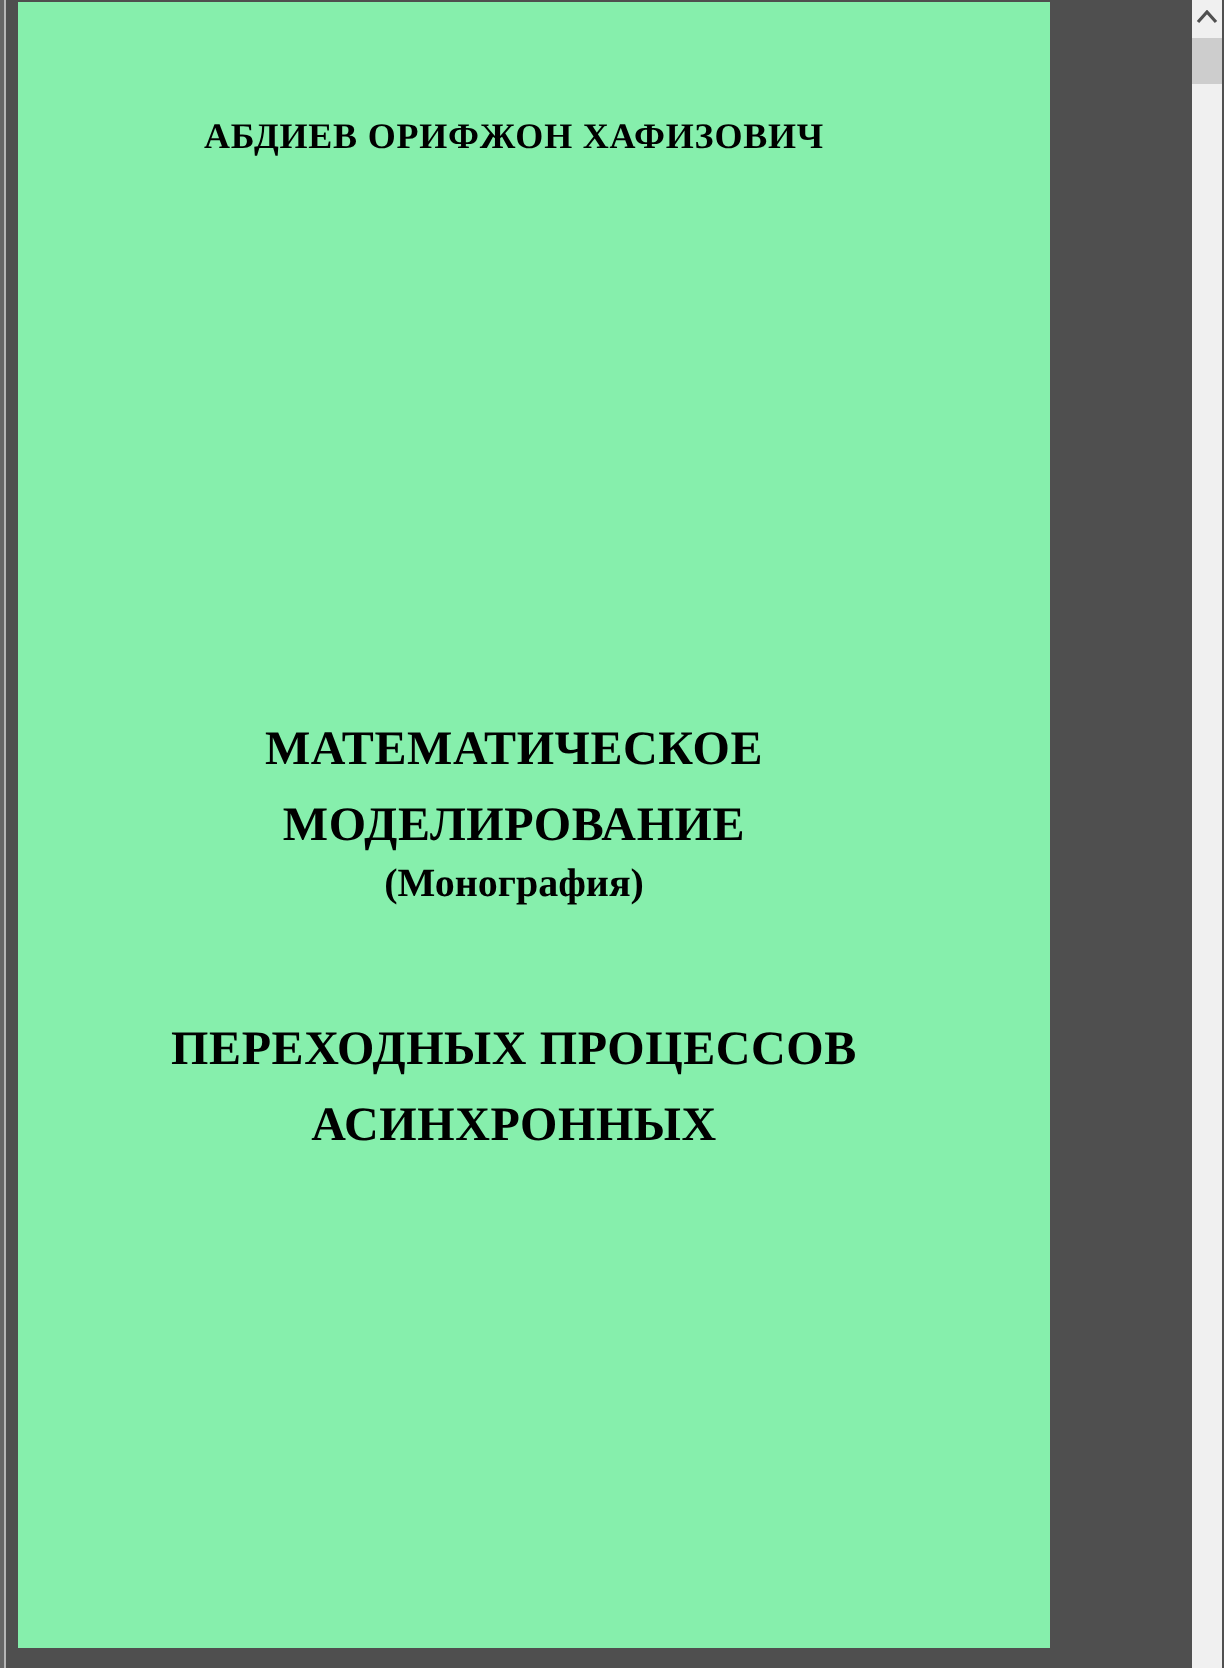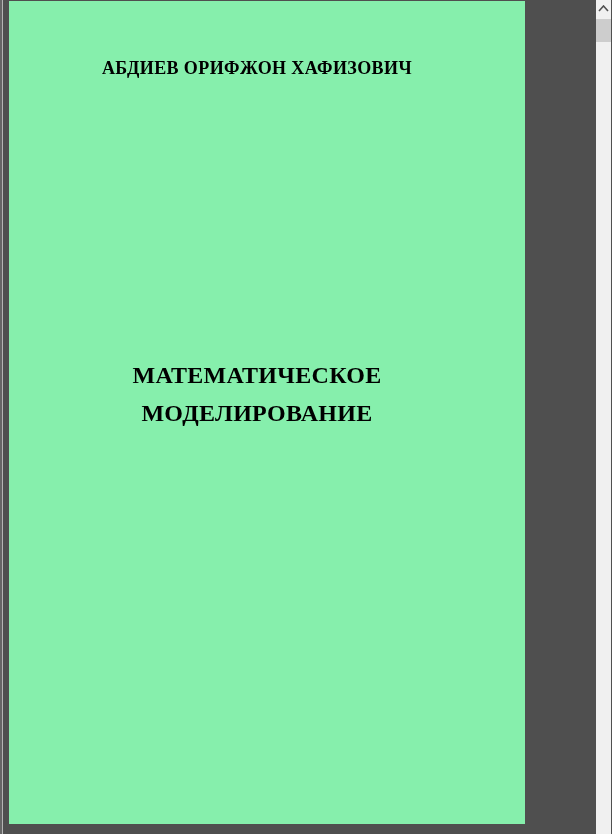--- a/index.html
+++ b/index.html
@@ -69,22 +69,24 @@
 <div class="viewer">
 
   <div class="edge-outer"></div>
   <div class="edge-light"></div>
 
   <div class="page">
     <div class="textline author">АБДИЕВ ОРИФЖОН ХАФИЗОВИЧ</div>
 
     <div class="textline title">
       <span class="tline">МАТЕМАТИЧЕСКОЕ МОДЕЛИРОВАНИЕ</span>
+      <span class="tline">ПЕРЕХОДНЫХ ПРОЦЕССОВ АСИНХРОННЫХ</span>
     </div>
 
+    <div class="textline subtitle">(Монография)</div>
 
   </div>
 
   <div class="scrollbar">
     <button class="scroll-up-btn">
       <span style="display:flex;">
         <svg width="11" height="7" viewBox="0 0 11 7">
           <polyline points="1,6 5.5,1 10,6" fill="none" stroke="#505050" stroke-width="1.6"></polyline>
         </svg>
       </span>

